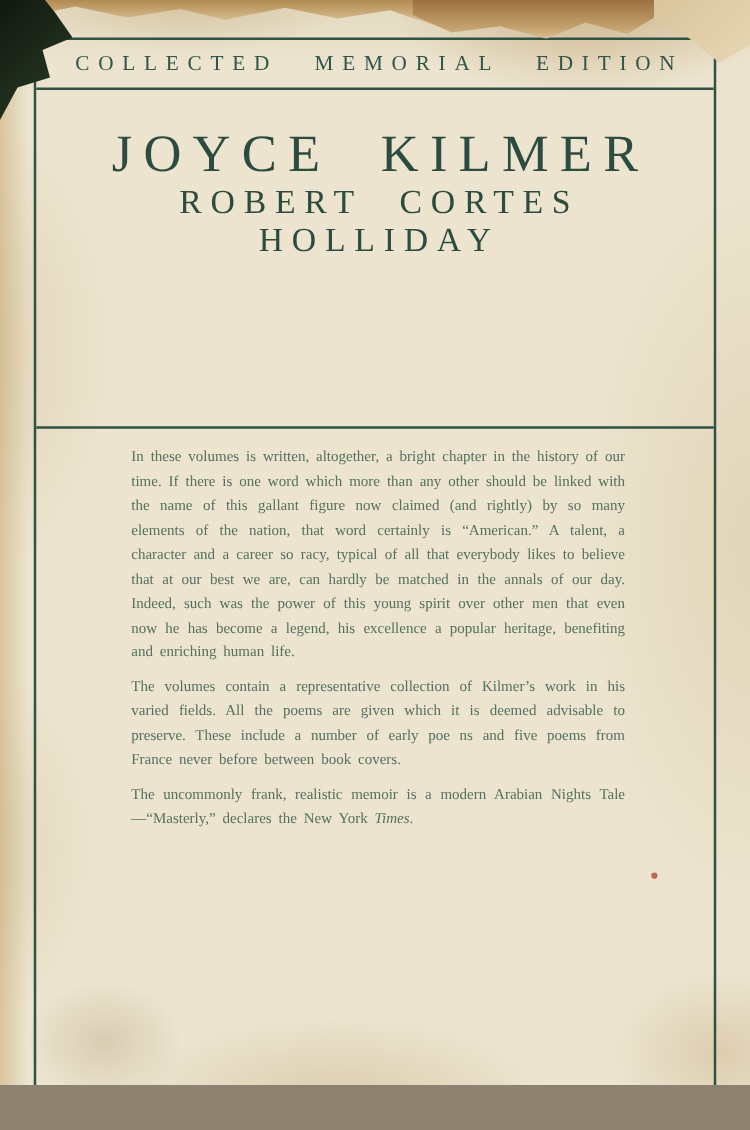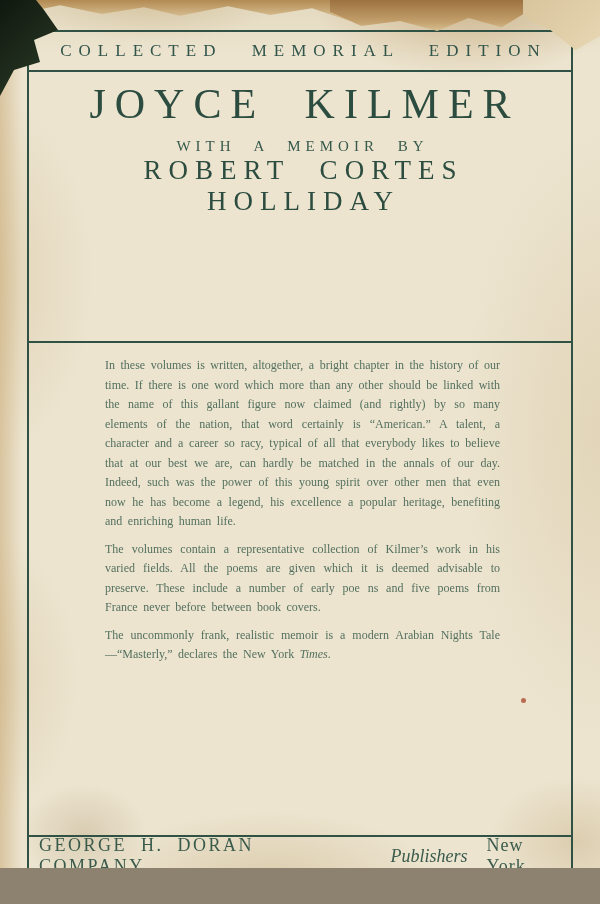--- a/index.html
+++ b/index.html
@@ -52,21 +52,21 @@
   .banner{
     height:38px;border-bottom:2px solid #2f5244;
     display:flex;align-items:center;justify-content:center;
     font-size:17px;letter-spacing:7px;word-spacing:18px;padding-left:7px;
     color:#32554a;
   }
   .heading{
     height:269px;border-bottom:2px solid #2f5244;
     text-align:center;overflow:hidden;
   }
-  .title{margin-top:10px;font-size:42px;line-height:44px;letter-spacing:9px;word-spacing:20px;padding-left:9px;color:#2b4c3f;}
+  .title{margin-top:30px;font-size:42px;line-height:44px;letter-spacing:9px;word-spacing:20px;padding-left:9px;color:#2b4c3f;}
   .subtitle{margin-top:5px;font-size:29px;line-height:35px;color:#35584a;}
   .subtitle div:nth-child(1){letter-spacing:4px;word-spacing:9px;padding-left:4px;}
   .subtitle div:nth-child(2){letter-spacing:8px;word-spacing:12px;padding-left:8px;}
   .subtitle div:nth-child(3){letter-spacing:2px;word-spacing:5px;padding-left:2px;}
   .memoir-label{margin-top:12px;font-size:15px;letter-spacing:5px;word-spacing:10px;padding-left:5px;color:#375a4c;}
   .author{margin-top:0;font-size:27px;letter-spacing:7px;word-spacing:16px;padding-left:7px;color:#2b4c3f;}
 
   .blurb{
     flex:1;padding:13px 71px 0 76px;
     font-size:12px;line-height:19.5px;
@@ -95,31 +95,25 @@
   <div class="torn-corner"></div>
   <div class="cloth-corner"></div>
   <div class="red-dot"></div>
 
   <div class="frame">
 
     <div class="banner">COLLECTED MEMORIAL EDITION</div>
 
     <div class="heading">
       <div class="title">JOYCE KILMER</div>
-      <div class="memoir-label">WITH A MEMOIR BY</div>
       <div class="author">ROBERT CORTES HOLLIDAY</div>
 
     </div>
 
     <div class="blurb">
       <p><span>In these volumes is written, altogether, a bright chapter in the history of our time. If there is one word which more than any other should be linked with the name of this gallant figure now claimed (and rightly) by so many elements of the nation, that word certainly is “American.” A talent, a character and a career so racy, typical of all that everybody likes to believe that at our best we are, can hardly be matched in the annals of our day. Indeed, such was the power of this young spirit over other men that even now he has become a legend, his excellence a popular heritage, benefiting and enriching human life.</span></p>
       <p><span>The volumes contain a representative collection of Kilmer’s work in his varied fields. All the poems are given which it is deemed advisable to preserve. These include a number of early poe ns and five poems from France never before between book covers.</span></p>
       <p><span>The uncommonly frank, realistic memoir is a modern Arabian Nights Tale—“Masterly,” declares the New York </span><em>Times</em><span>.</span></p>
     </div>
 
-    <div class="publisher">
-      <span class="company">GEORGE H. DORAN COMPANY</span>
-      <span class="role">Publishers</span>
-      <span class="city">New York</span>
-    </div>
 
   </div>
 </div>
 
 </body></html>

